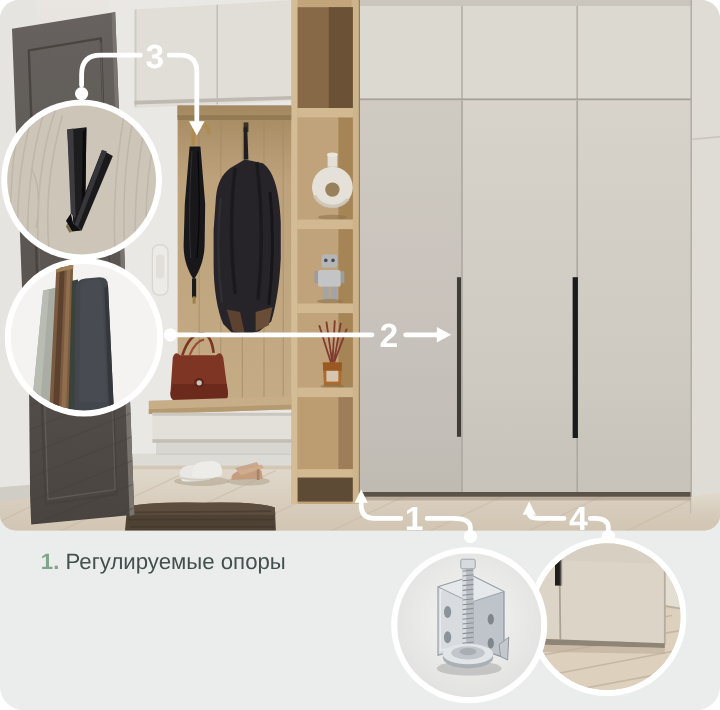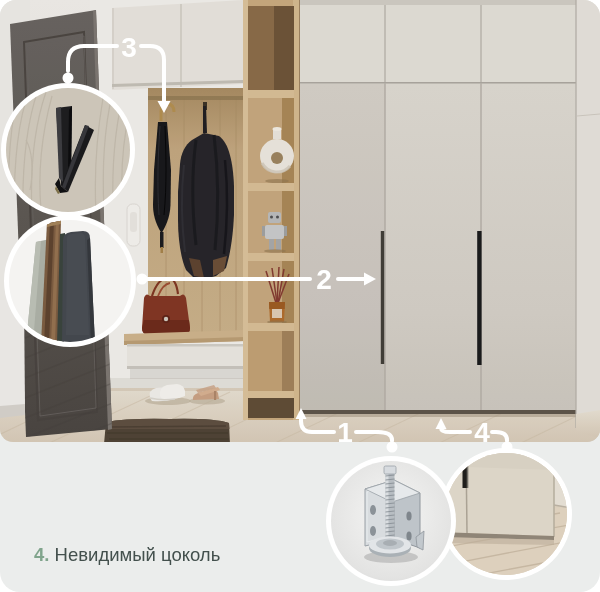--- a/index.html
+++ b/index.html
@@ -467,14 +467,14 @@
 
     <ellipse cx="390" cy="548" rx="21" ry="9" fill="#aab1b6"></ellipse>
     <ellipse cx="390" cy="545" rx="21" ry="8.5" fill="#e2e5e8"></ellipse>
     <ellipse cx="390" cy="544" rx="14" ry="5.5" fill="#c0c6cb"></ellipse>
     <ellipse cx="390" cy="543" rx="7" ry="3" fill="#a8aeb3"></ellipse>
   </g>
 </g>
 </svg>
 
 
-<div class="cap" style="left:34px;top:545px;"><b>4.</b> Невидимый цоколь</div>
+<div class="cap" style="left:34px;top:458px;"><b>1.</b>&nbsp;Регулируемые опоры</div>
 </div>
 
 </body></html>

